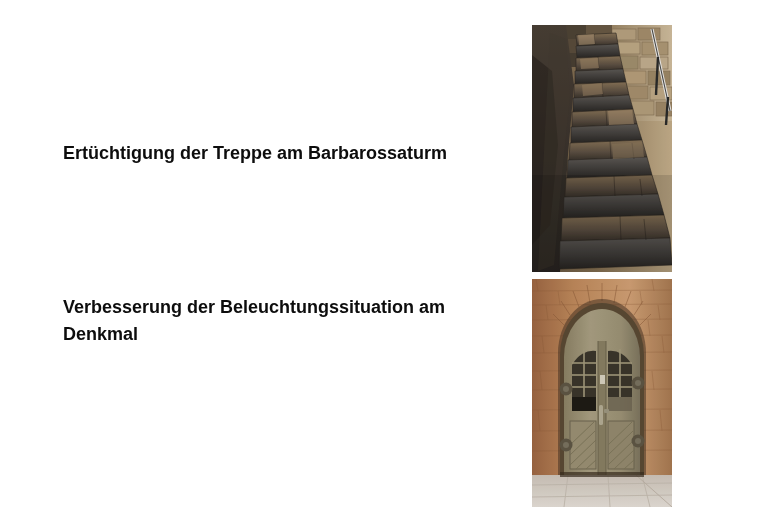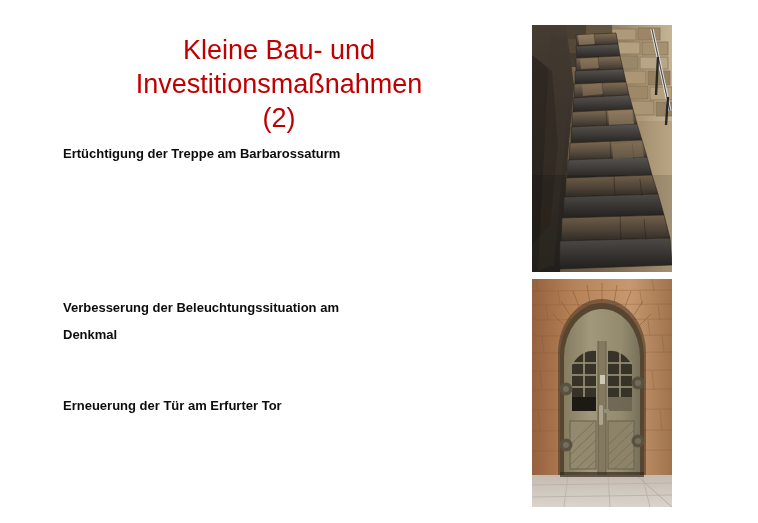--- a/index.html
+++ b/index.html
@@ -32,21 +32,21 @@
     letter-spacing: 0px;
     white-space: pre-line;
   }
 
   
   .body-block {
     position: absolute;
     left: 63px;
     width: 400px;
     color: #0D0D0D;
-    font-size: 13px;
+    font-size: 18px;
     font-weight: bold;
     line-height: 27px;
     white-space: pre-line;
   }
   .bullet-1 { top: 140px; }
   .bullet-2 { top: 256px; margin-top: 38px; }
   .bullet-3 { top: 392px; }
 
   
   .photo {
@@ -67,29 +67,26 @@
     height: 228px;
     background: #c08d63;
   }
   .photo svg { display: block; width: 100%; height: 100%; }
 </style>
 </head>
 <body>
 
 <div class="slide">
 
-  <div class="slide-title">Kleine Bau- und Investitionsmaßnahmen
-(2)</div>
 
   <div class="body-block bullet-1">Ertüchtigung der Treppe am Barbarossaturm</div>
 
   <div class="body-block bullet-2">Verbesserung der Beleuchtungssituation am
 Denkmal</div>
 
-  <div class="body-block bullet-3">Erneuerung der Tür am Erfurter Tor</div>
 
   <div class="photo photo-stairs">
     <svg viewBox="0 0 140 247" preserveAspectRatio="none">
       <defs>
         <linearGradient id="skyWall" x1="0" y1="0" x2="1" y2="0">
           <stop offset="0%" stop-color="#6d5c47"></stop>
           <stop offset="45%" stop-color="#8d7757"></stop>
           <stop offset="100%" stop-color="#c6b08c"></stop>
         </linearGradient>
         <linearGradient id="leftWall" x1="0" y1="0" x2="0" y2="1">

